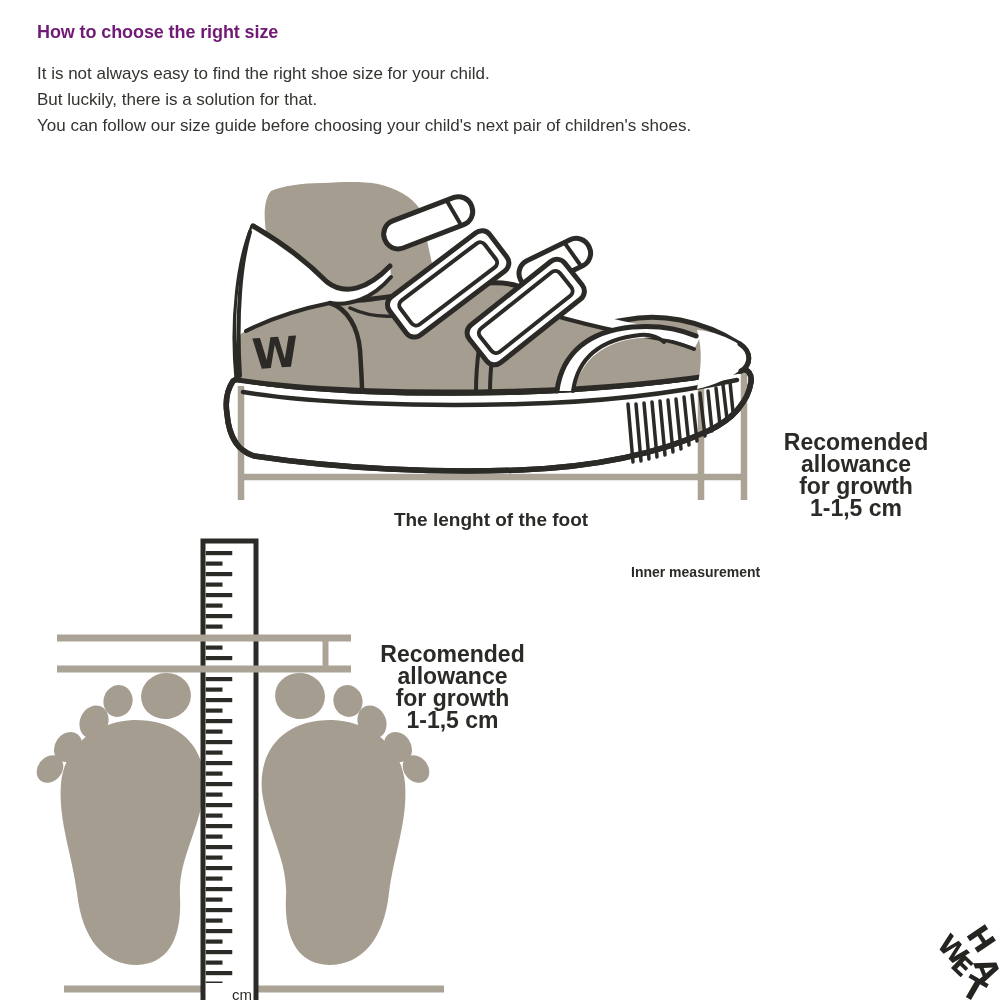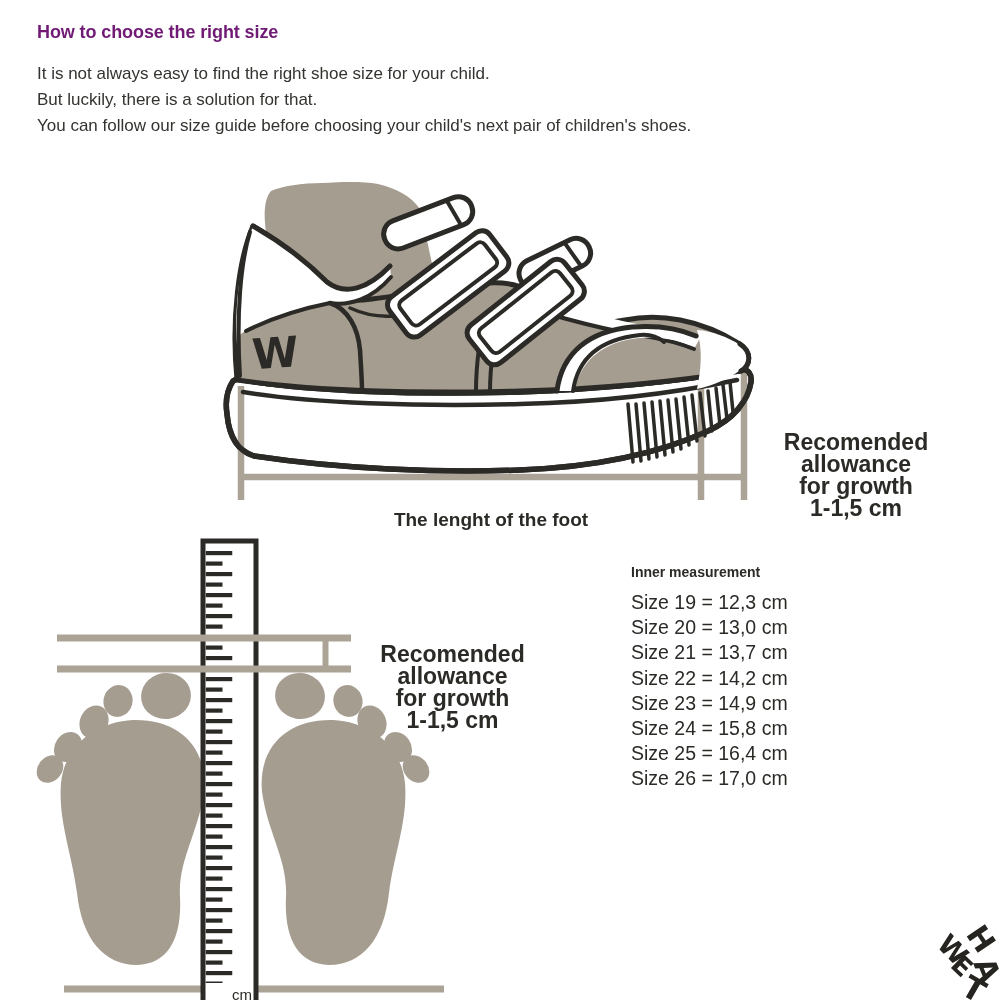--- a/index.html
+++ b/index.html
@@ -159,30 +159,20 @@
   <div class="foot-length-label">The lenght of the foot</div>
   <div class="growth-note shoe">Recomended allowance
 for growth
 1-1,5 cm</div>
   <div class="growth-note feet">Recomended allowance
 for growth
 1-1,5 cm</div>
   <div class="cm-label">cm</div>
 
   <div class="im-title">Inner measurement</div>
-  <div class="im-rows">
-    <div>Size 19 = 12,3 cm</div>
-    <div>Size 20 = 13,0 cm</div>
-    <div>Size 21 = 13,7 cm</div>
-    <div>Size 22 = 14,2 cm</div>
-    <div>Size 23 = 14,9 cm</div>
-    <div>Size 24 = 15,8 cm</div>
-    <div>Size 25 = 16,4 cm</div>
-    <div>Size 26 = 17,0 cm</div>
-  </div>
 
   <div class="brand-logo">
     <span class="bl-w">W</span>
     <span class="bl-h">H</span>
     <span class="bl-e">E</span>
     <span class="bl-a">A</span>
     <span class="bl-t">T</span>
   </div>
 
 </div>

